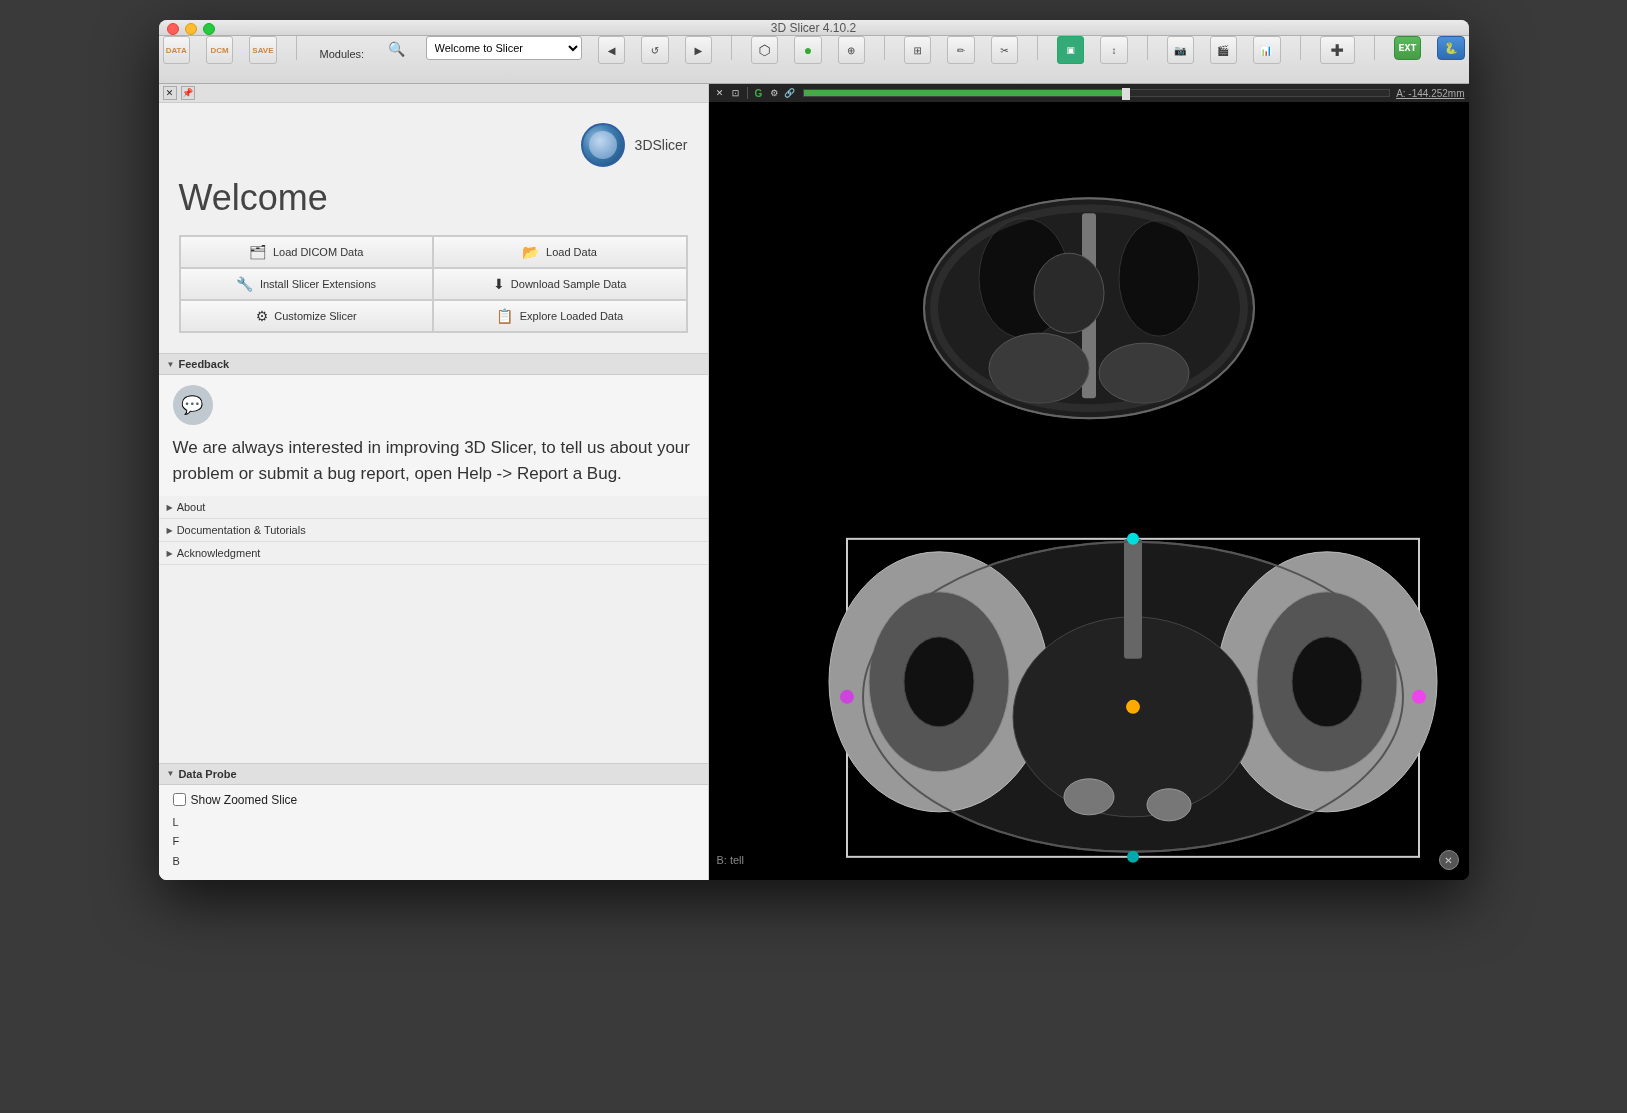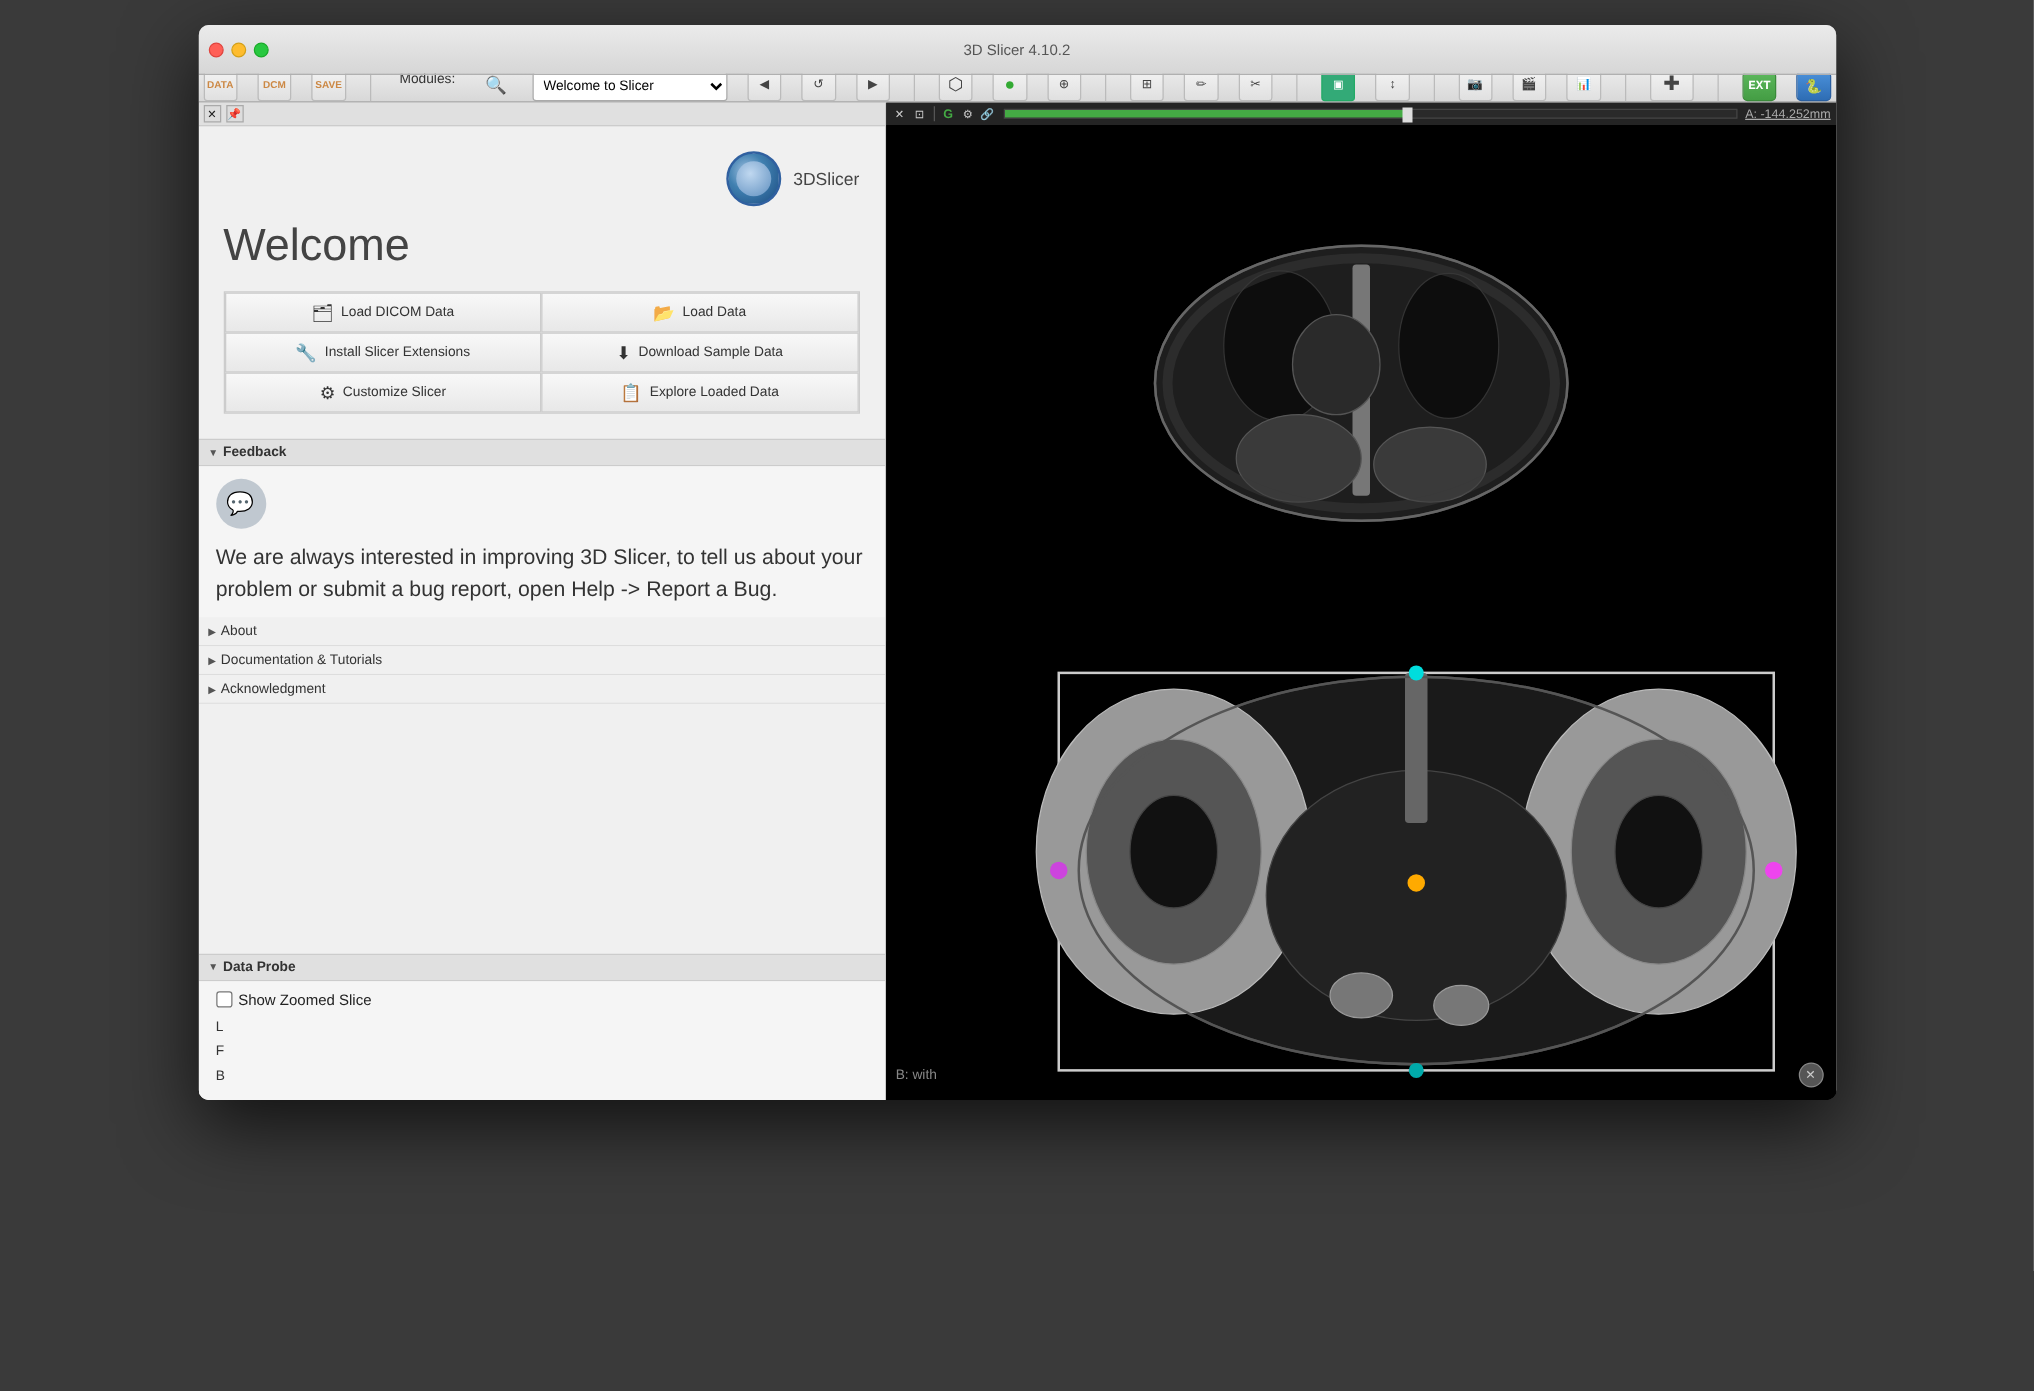--- a/index.html
+++ b/index.html
@@ -22,23 +22,23 @@
       overflow: hidden;
       box-shadow: 0 20px 60px rgba(0,0,0,0.7);
       display: flex;
       flex-direction: column;
       background: #c8c8c8;
     }
 
     
     .titlebar {
       background: linear-gradient(to bottom, #ebebeb, #d6d6d6);
-      height: 40px;
-      display: flex;
-      align-items: center;
+      height: 16px;
+      display: flex;
+      align-items: flex-end;
       padding: 0 8px;
       border-bottom: 1px solid #b0b0b0;
       position: relative;
       flex-shrink: 0;
       text-decoration: underline;
     }
     .traffic-lights {
       display: flex;
       gap: 6px;
       align-items: center;
@@ -57,23 +57,23 @@
       left: 50%;
       transform: translateX(-50%);
       font-size: 12px;
       color: #555;
       font-weight: 500;
     }
 
     
     .toolbar {
       background: linear-gradient(to bottom, #e8e8e8, #d8d8d8);
-      height: 22px;
-      display: flex;
-      align-items: flex-end;
+      height: 48px;
+      display: flex;
+      align-items: flex-start;
       padding: 0 4px;
       border-bottom: 1px solid #aaa;
       gap: 16px;
       flex-shrink: 0;
     }
     .toolbar-btn {
       width: 28px;
       height: 28px;
       border: 1px solid #bbb;
       background: linear-gradient(to bottom, #f5f5f5, #e0e0e0);
@@ -768,21 +768,21 @@
 
               <circle cx="138" cy="180" r="7" fill="#cc44dd"></circle>
 
               <circle cx="710" cy="180" r="7" fill="#ee44ee"></circle>
 
               <circle cx="424" cy="190" r="7" fill="#ffaa00"></circle>
             </svg>
 
           </div>
 
-          <div class="b-lymph-label">B: with</div>
+          <div class="b-lymph-label">B: tell</div>
 
           <div class="close-btn">✕</div>
 
         </div>
       </div>
 
     </div>
 
   </div>
 

